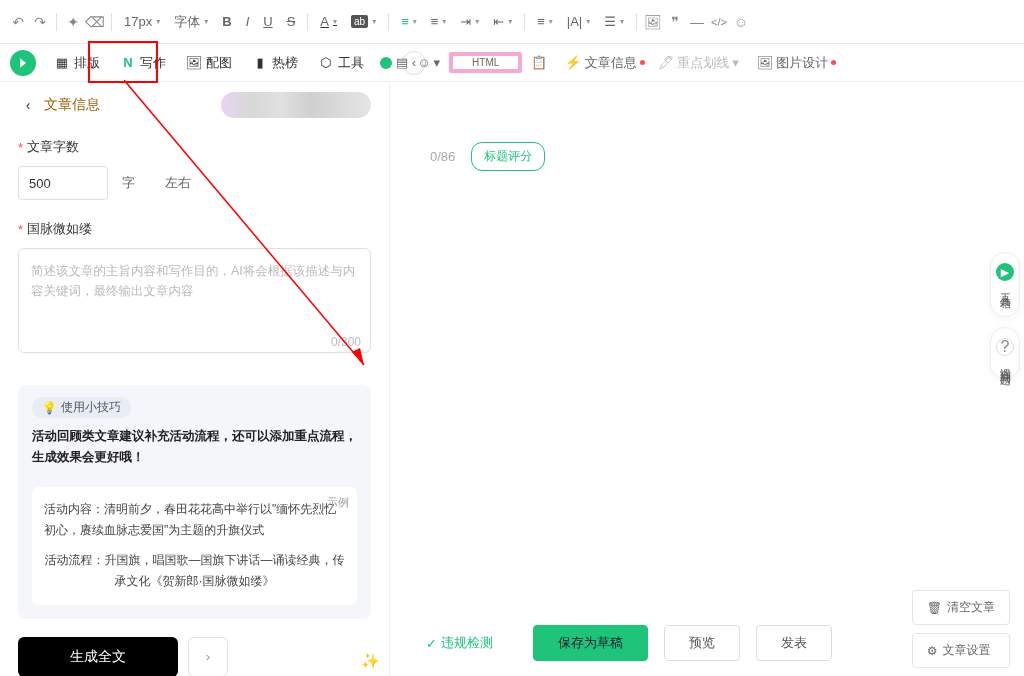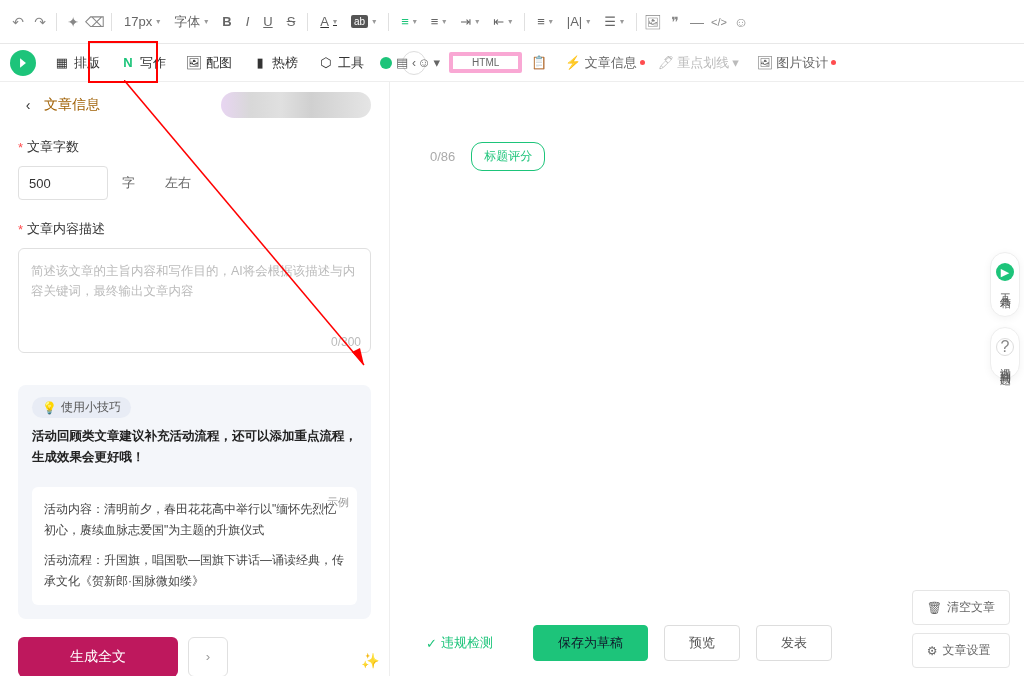--- a/index.html
+++ b/index.html
@@ -46,24 +46,24 @@
     .desc-textarea { width: 100%; min-height: 105px; border: 1px solid #e0e0e0; border-radius: 6px; padding: 12px; font-size: 12.5px; color: #333; resize: none; }
     .desc-textarea::placeholder { color: #bbb; line-height: 1.6; }
     .char-counter { position: absolute; right: 10px; bottom: 8px; font-size: 12px; color: #bbb; }
     
     .tips-box { background: #f4f6fa; border-radius: 8px; padding: 12px 14px 14px; margin-top: 28px; }
     .tips-badge { display: inline-flex; align-items: center; gap: 4px; background: #e8ecf5; border-radius: 12px; padding: 2px 10px; font-size: 12px; color: #555; margin-bottom: 8px; }
     .tips-main { font-size: 12.5px; font-weight: 600; color: #222; line-height: 1.7; margin-bottom: 18px; }
     .tips-example { background: #fff; border-radius: 6px; padding: 12px; position: relative; }
     .example-label { position: absolute; right: 8px; top: 8px; font-size: 11px; color: #999; }
     .tips-example p { font-size: 12px; color: #444; line-height: 1.8; margin-bottom: 8px; }
-    .tips-example p:last-child { margin-bottom: 0; }
+    .tips-example p:last-child { margin-bottom: 0; text-align: center; }
     
     .sidebar-footer { display: flex; align-items: center; gap: 10px; margin-top: 18px; }
-    .generate-btn { flex: 1; height: 40px; background: #be185d; color: #fff; border: none; border-radius: 6px; font-size: 14px; font-weight: 500; cursor: pointer; max-width: 160px; }
+    .generate-btn { flex: 1; height: 40px; background: #000000; color: #fff; border: none; border-radius: 6px; font-size: 14px; font-weight: 500; cursor: pointer; max-width: 160px; }
     .next-btn { width: 40px; height: 40px; border: 1px solid #e0e0e0; border-radius: 6px; background: #fff; display: flex; align-items: center; justify-content: center; cursor: pointer; color: #999; }
     .ai-icon-corner { position: absolute; right: 10px; bottom: 6px; width: 18px; height: 18px; color: #c986e8; font-size: 15px; }
     
     
     .editor-area { position: absolute; left: 390px; right: 0; top: 82px; bottom: 60px; background: #fff; }
     .title-row { display: flex; align-items: center; padding: 60px 40px 20px; gap: 16px; }
     .title-placeholder { font-size: 26px; color: #ccc; flex: 1; }
     .title-count { font-size: 13px; color: #aaa; }
     .score-btn { padding: 5px 12px; border: 1px solid #1dc47a; color: #1dc47a; border-radius: 11px; font-size: 12px; background: transparent; cursor: pointer; }
     
@@ -192,21 +192,21 @@
       <span>文章字数</span>
   </div>
   <div class="count-row">
     <input class="count-input" value="500" style="">
     <span class="count-unit">字</span>
     <span class="count-unit" style="margin-left:16px">左右</span>
   </div>
 
   <div class="section-label">
     <span class="required-star">*</span>
-      <span>文章内容描述</span>
+      <span>国脉微如缕</span>
   </div>
   <div class="textarea-wrap">
     <textarea class="desc-textarea" placeholder="简述该文章的主旨内容和写作目的，AI将会根据该描述与内容关键词，最终输出文章内容" style=""></textarea>
     <span class="char-counter">0/300</span>
   </div>
 
   <div class="tips-box">
     <div class="tips-badge">💡<span>使用小技巧</span></div>
     <div class="tips-main">活动回顾类文章建议补充活动流程，还可以添加重点流程，生成效果会更好哦！</div>
     <div class="tips-example">

